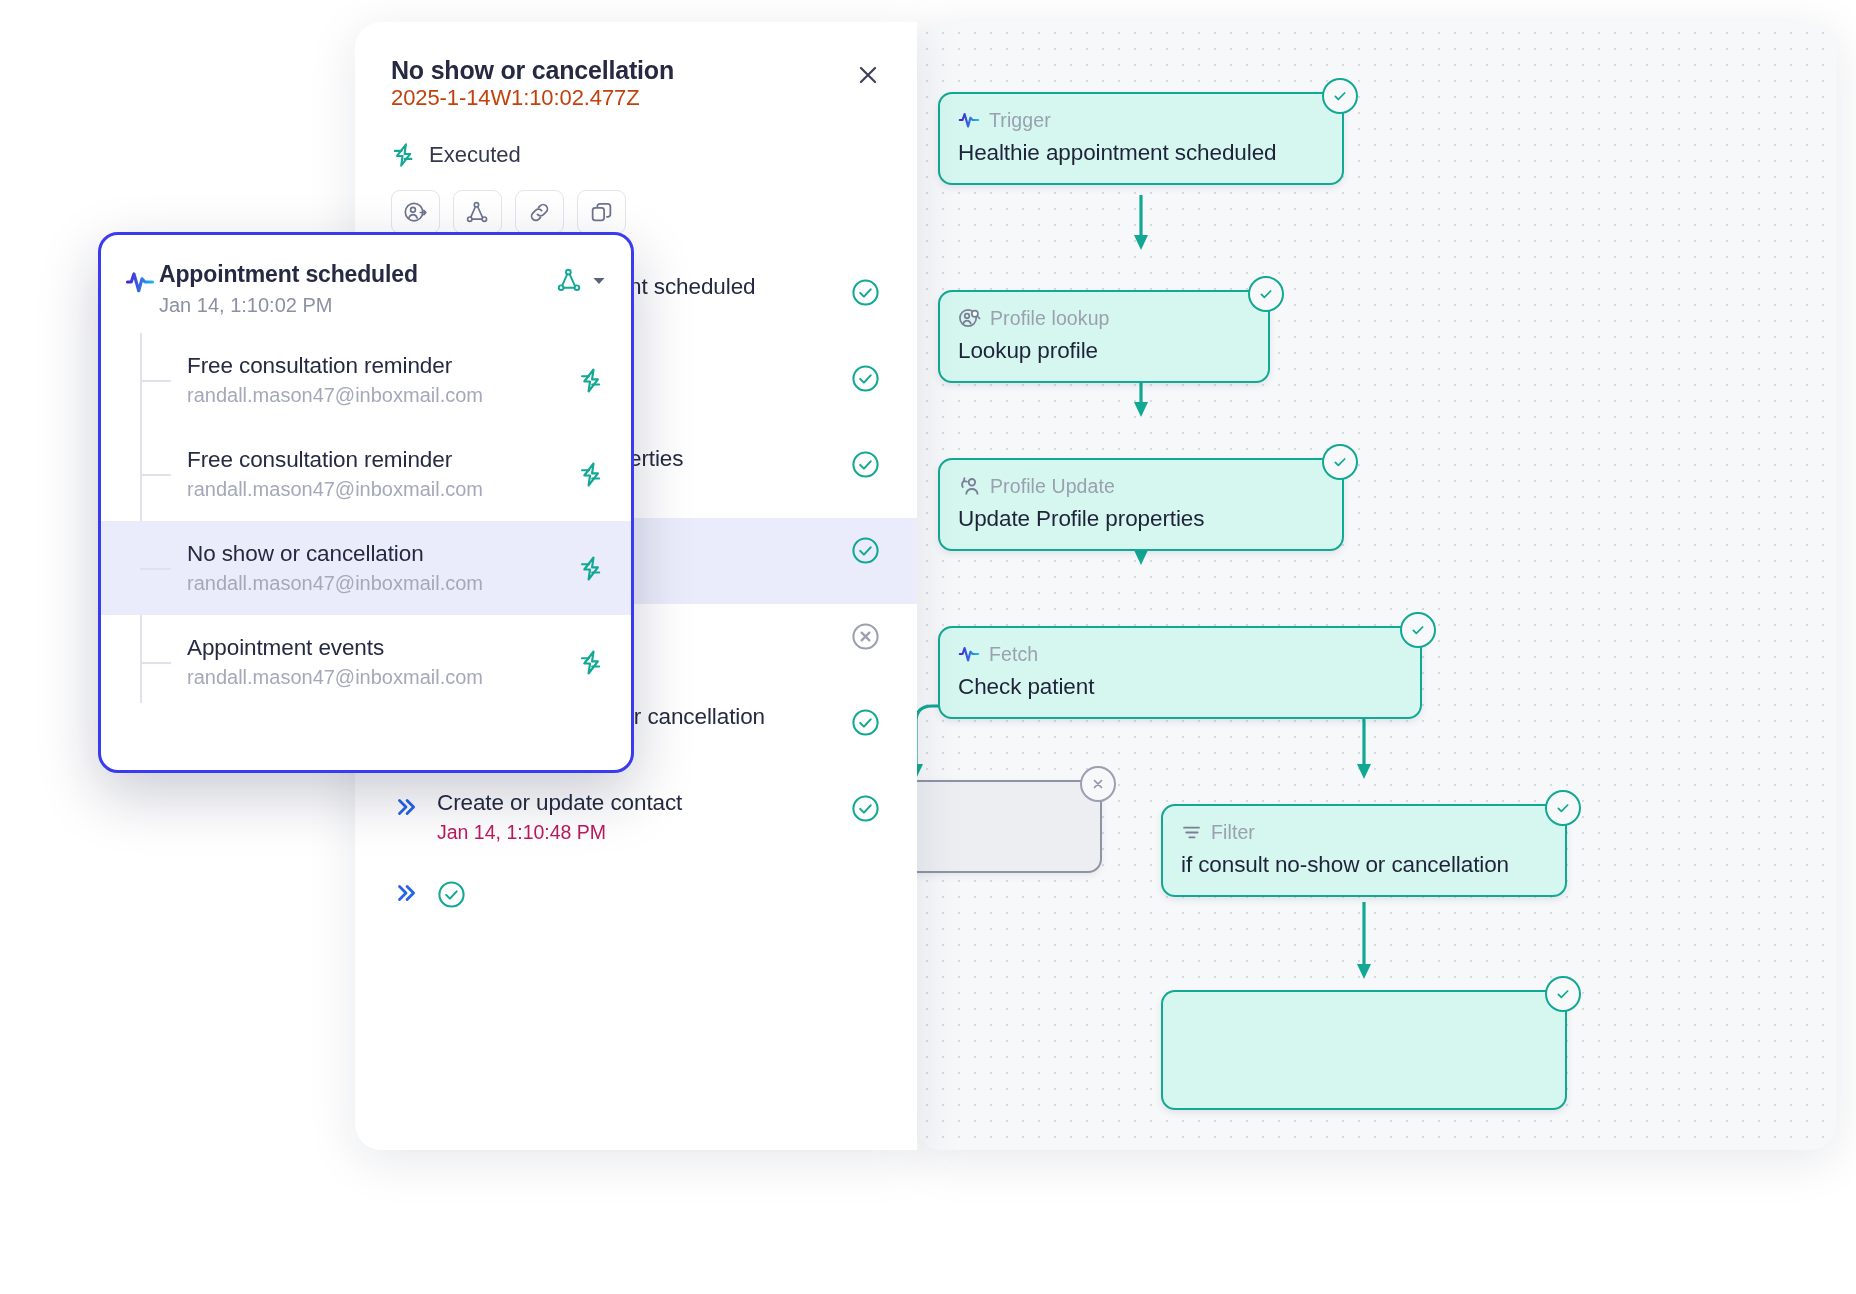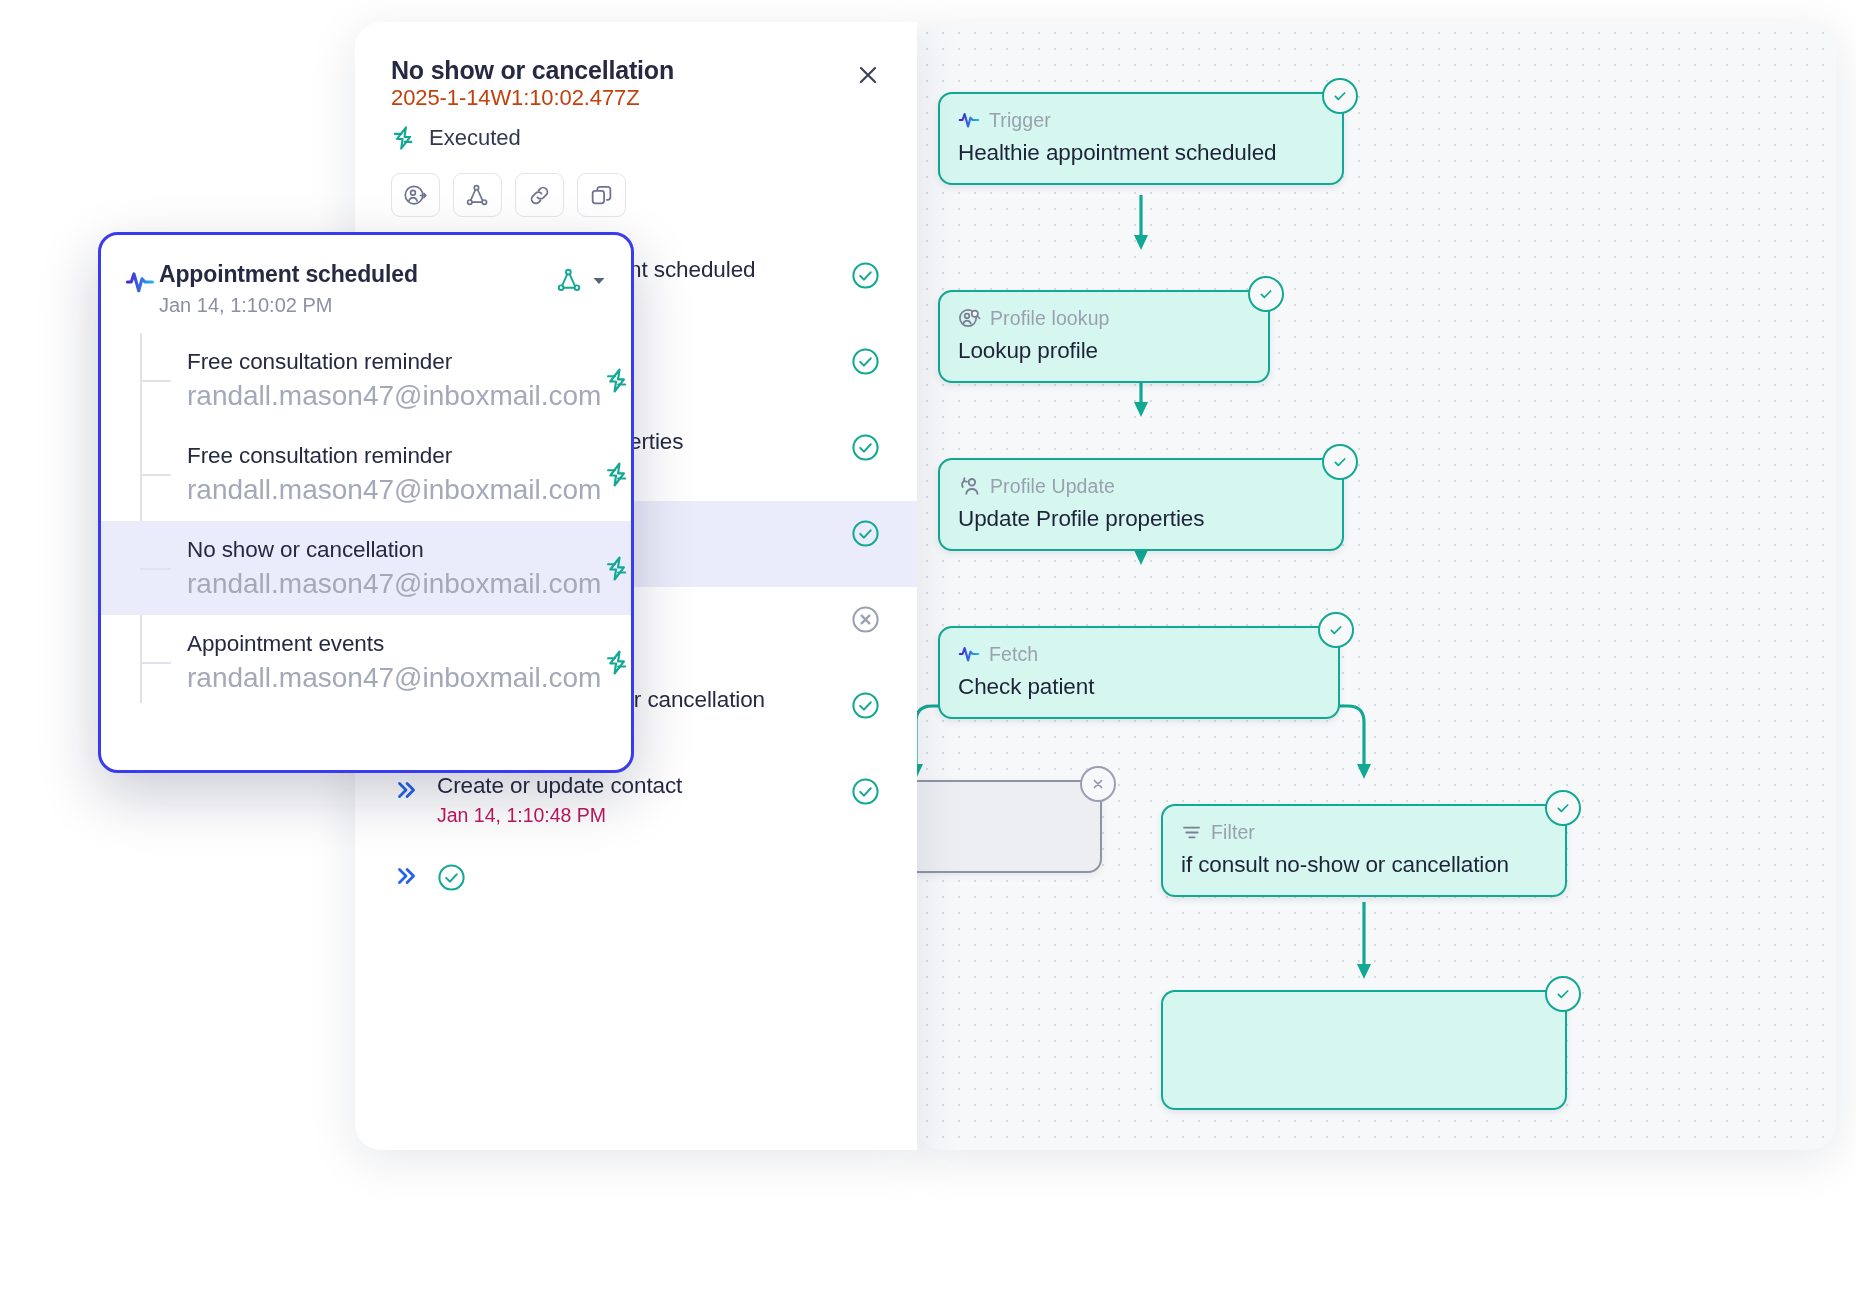--- a/index.html
+++ b/index.html
@@ -69,21 +69,21 @@
   .detail-panel{
     position:absolute;left:355px;top:22px;width:562px;height:1128px;
     background:#ffffff;
     border-radius:26px 0 0 26px;
     box-shadow:0 10px 50px rgba(20,25,60,.10);
     overflow:hidden;
   }
   .dp-head{padding:34px 36px 0 36px;position:relative;}
   .dp-title{font-size:25px;font-weight:700;color:#252a42;letter-spacing:-.2px;}
   .dp-sub{font-size:22px;color:#c2410c;letter-spacing:-.1px;}
-  .dp-status{display:flex;align-items:center;gap:12px;margin-top:14px;}
+  .dp-status{display:flex;align-items:center;gap:12px;margin-top:31px;}
   .dp-status-text{font-size:22px;color:#33384f;}
   .dp-close{
     position:absolute;top:38px;right:34px;width:30px;height:30px;
     display:flex;align-items:center;justify-content:center;cursor:pointer;
   }
   .dp-actions{display:flex;gap:13px;margin-top:22px;}
   .act-btn{
     width:47px;height:42px;border:1.6px solid #e3e5ee;border-radius:9px;
     display:flex;align-items:center;justify-content:center;background:#fff;cursor:pointer;
   }
@@ -119,21 +119,21 @@
   }
   .pp-row{
     display:flex;align-items:center;padding:11px 24px 11px 0;position:relative;min-height:72px;
   }
   .pp-row.sel{background:#ebecfb;}
   .pp-tick{
     position:absolute;left:39px;top:50%;width:31px;height:2px;background:#dfe2ec;
   }
   .pp-row .body{margin-left:86px;flex:1;}
   .pp-name{font-size:22.5px;color:#252a42;letter-spacing:-.1px;}
-  .pp-mail{font-size:28px;color:#a4a9ba;margin-top:5px;}
+  .pp-mail{font-size:20px;color:#a4a9ba;margin-top:5px;}
   .pp-bolt{flex:0 0 32px;display:flex;justify-content:center;}
 </style>
 </head>
 <body>
 
 <div class="stage">
 
   <div class="canvas-window">
     <div class="canvas-dots"></div>
 
@@ -211,21 +211,21 @@
         <span>Profile Update</span>
       </div>
       <div class="node-title">Update Profile properties</div>
       <div class="badge">
         <svg class="ic" width="16" height="16" viewBox="0 0 24 24">
           <path d="M5 12.5l4.5 4.5L19 7.5" fill="none" stroke="#11a894" stroke-width="2.6" stroke-linecap="round" stroke-linejoin="round"></path>
         </svg>
       </div>
     </div>
 
-    <div class="node ok" style="left:22px;top:604px;width:402px;">
+    <div class="node ok" style="left:22px;top:604px;width:484px;">
       <div class="node-kind">
         <svg class="ic" width="22" height="22" viewBox="0 0 24 24">
           <defs>
               <linearGradient id="wg2" x1="0" y1="0" x2="1" y2="0">
             <stop offset="0" stop-color="#4b1fd6"></stop>
                 <stop offset="1" stop-color="#1fb6e8"></stop>
               </linearGradient>
             </defs>
           <path d="M2 12h3l2.2-6.5L11 19l2.6-9.5L16 12h6" fill="none" stroke="url(#wg2)" stroke-width="2.4" stroke-linecap="round" stroke-linejoin="round"></path>
         </svg>

